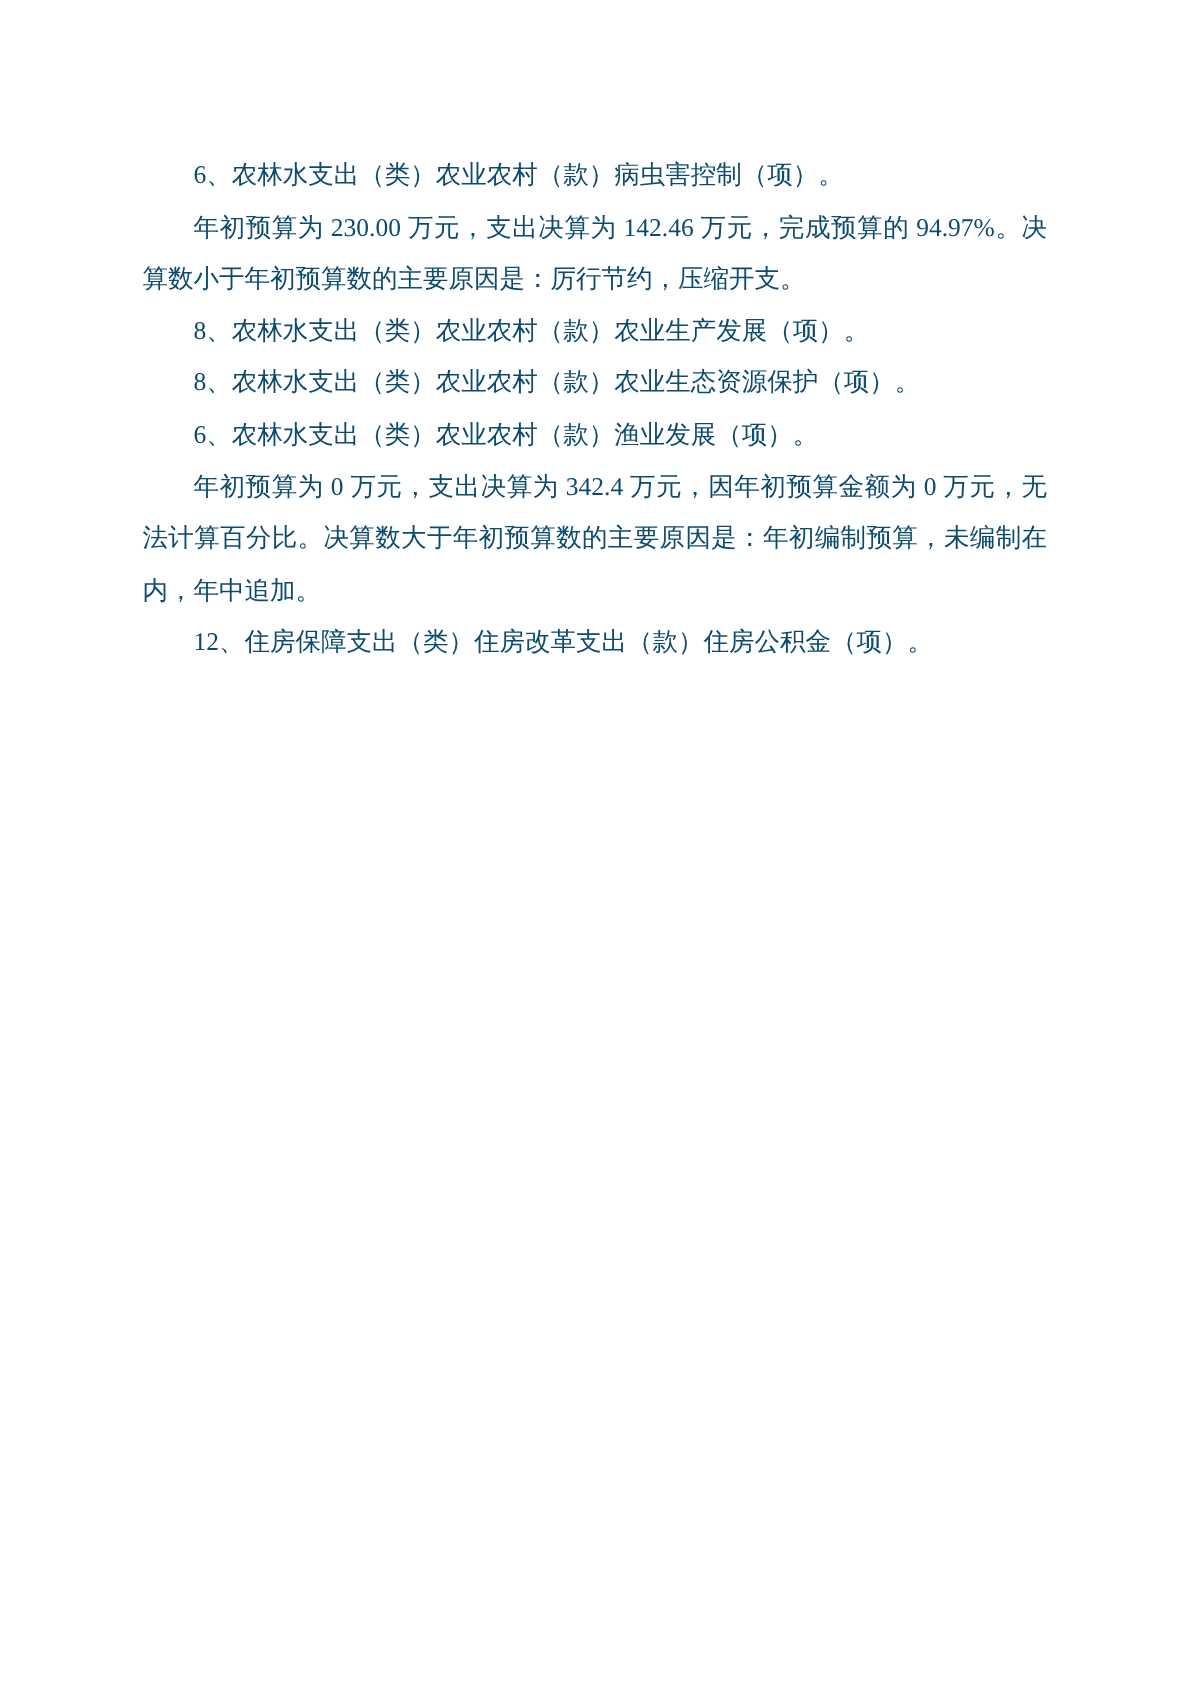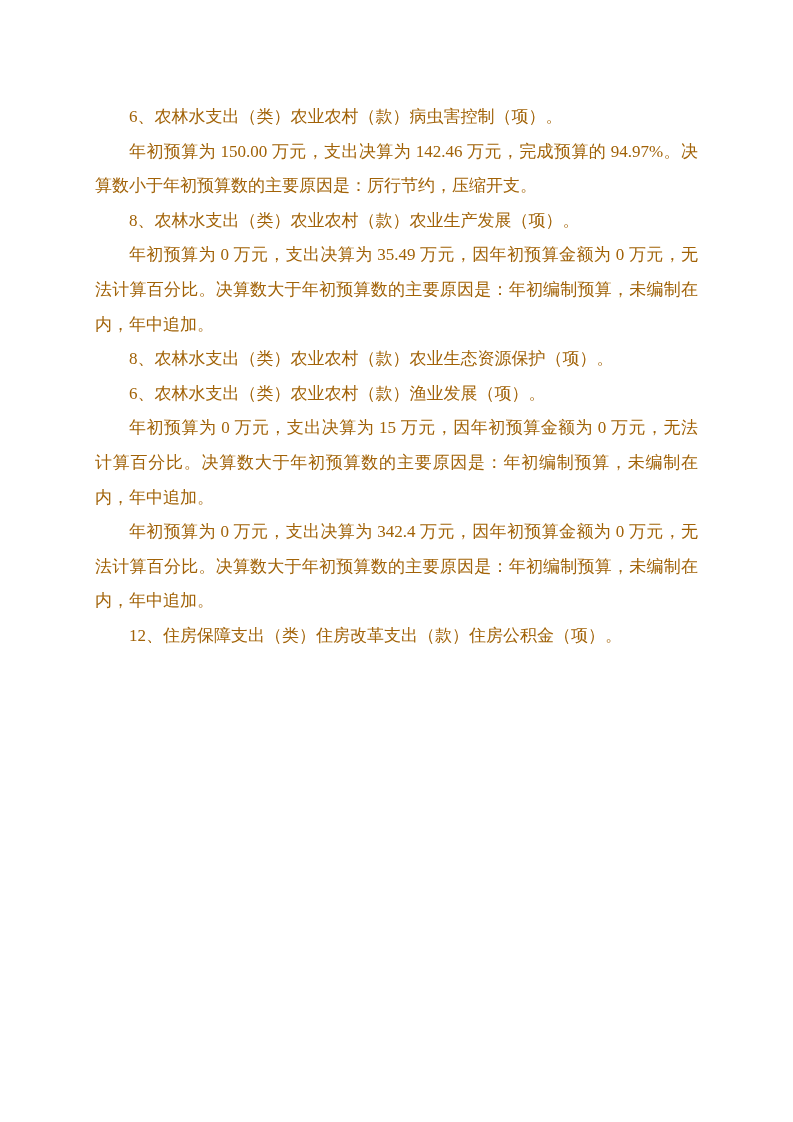--- a/index.html
+++ b/index.html
@@ -10,37 +10,35 @@
   .page {
     position: relative;
     width: 793px;
     min-height: 1122px;
     box-sizing: border-box;
     margin: 0 auto;
     background: #ffffff;
     padding: 100px 95px 40px 95px;
     font-family: "Liberation Serif", "DejaVu Serif", serif;
     font-size: 17px;
-    color: #a16207;
+    color: #0c4a6e;
   }
   .page p {
     margin: 0;
     padding: 0;
     line-height: 34.6px;
     text-indent: 2em;
     text-align: justify;
     word-break: break-all;
   }
 </style>
 </head>
 <body>
 
 <div class="page">
   <p>6、农林水支出（类）农业农村（款）病虫害控制（项）。</p>
-  <p>年初预算为 150.00 万元，支出决算为 142.46 万元，完成预算的 94.97%。决算数小于年初预算数的主要原因是：厉行节约，压缩开支。</p>
+  <p>年初预算为 230.00 万元，支出决算为 142.46 万元，完成预算的 94.97%。决算数小于年初预算数的主要原因是：厉行节约，压缩开支。</p>
   <p>8、农林水支出（类）农业农村（款）农业生产发展（项）。</p>
-  <p>年初预算为 0 万元，支出决算为 35.49 万元，因年初预算金额为 0 万元，无法计算百分比。决算数大于年初预算数的主要原因是：年初编制预算，未编制在内，年中追加。</p>
   <p>8、农林水支出（类）农业农村（款）农业生态资源保护（项）。</p>
   <p>6、农林水支出（类）农业农村（款）渔业发展（项）。</p>
-  <p>年初预算为 0 万元，支出决算为 15 万元，因年初预算金额为 0 万元，无法计算百分比。决算数大于年初预算数的主要原因是：年初编制预算，未编制在内，年中追加。</p>
   <p>年初预算为 0 万元，支出决算为 342.4 万元，因年初预算金额为 0 万元，无法计算百分比。决算数大于年初预算数的主要原因是：年初编制预算，未编制在内，年中追加。</p>
   <p>12、住房保障支出（类）住房改革支出（款）住房公积金（项）。</p>
 </div>
 
 </body></html>

